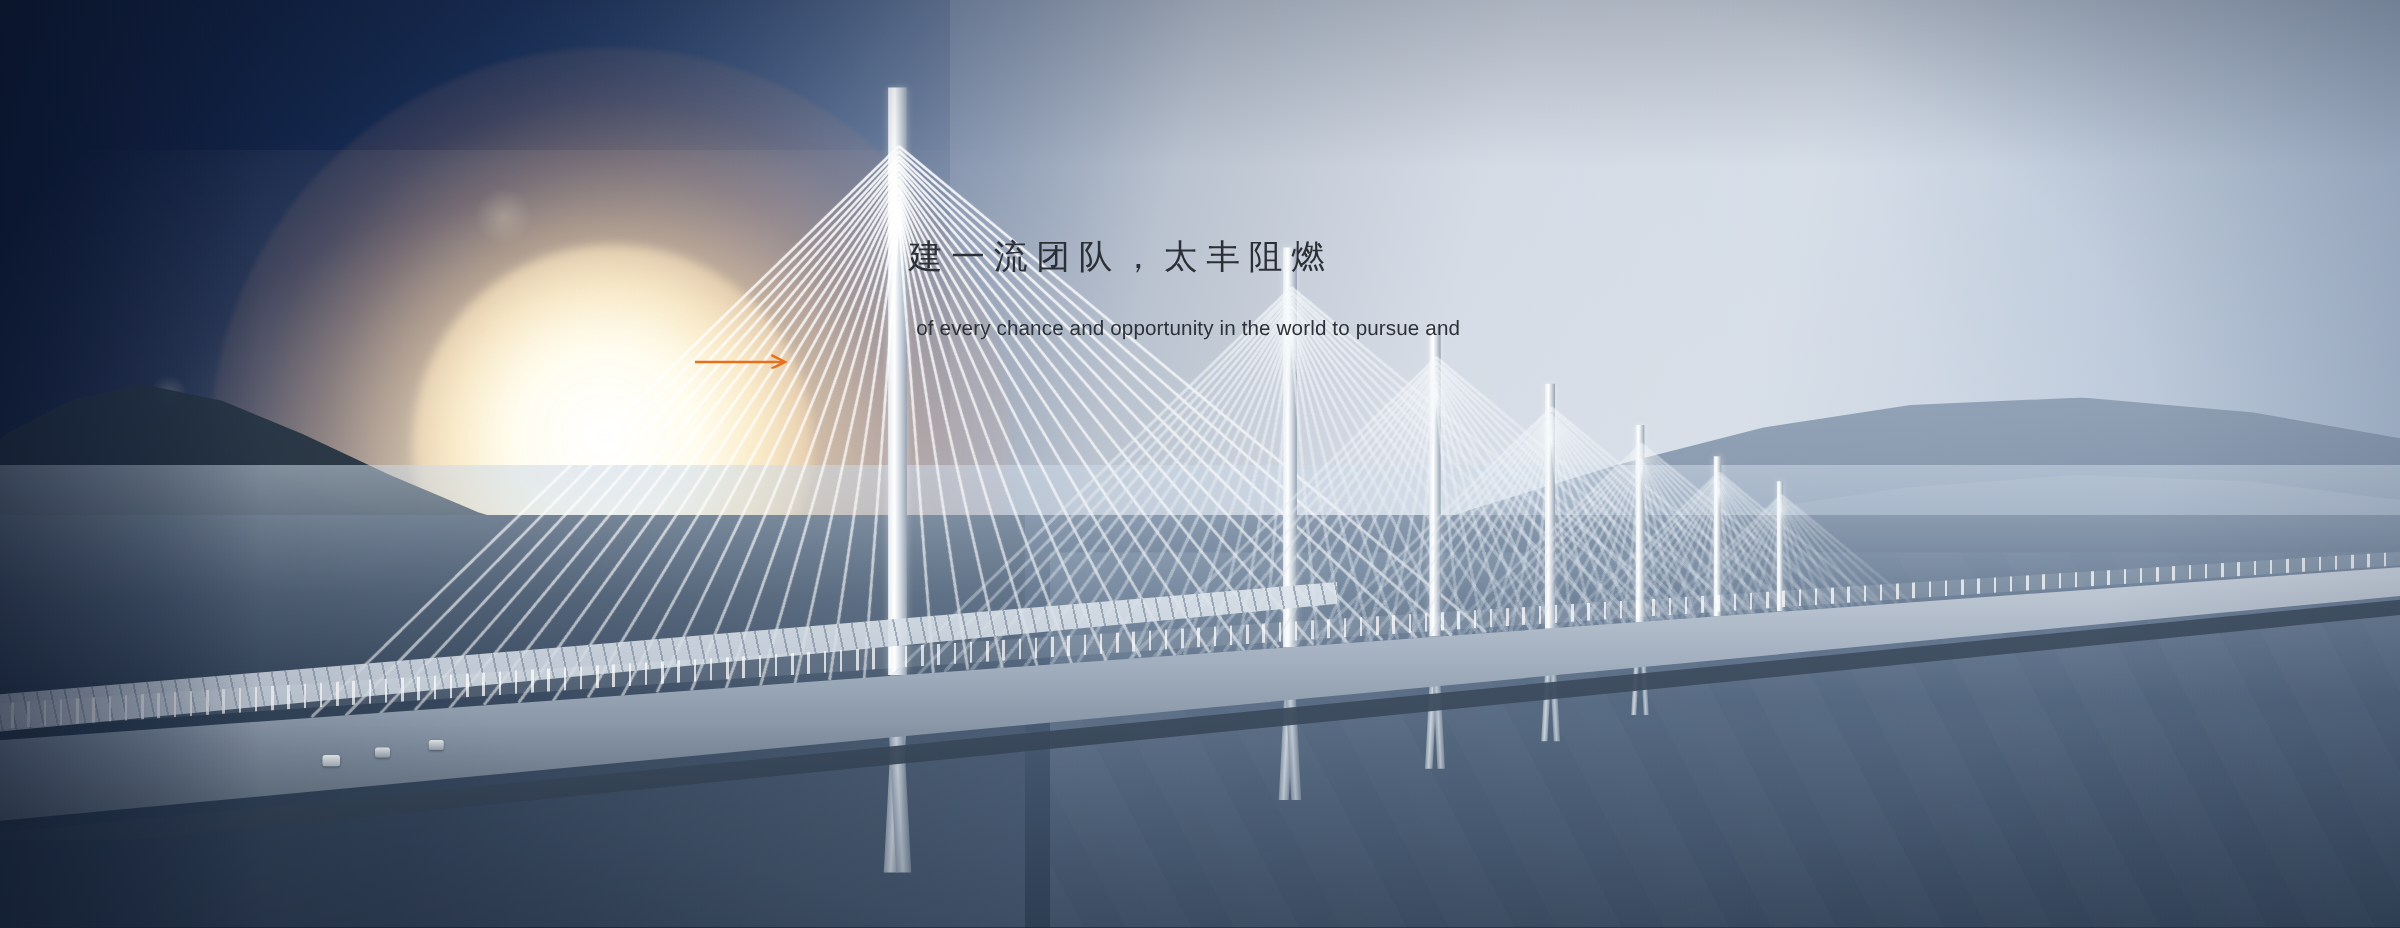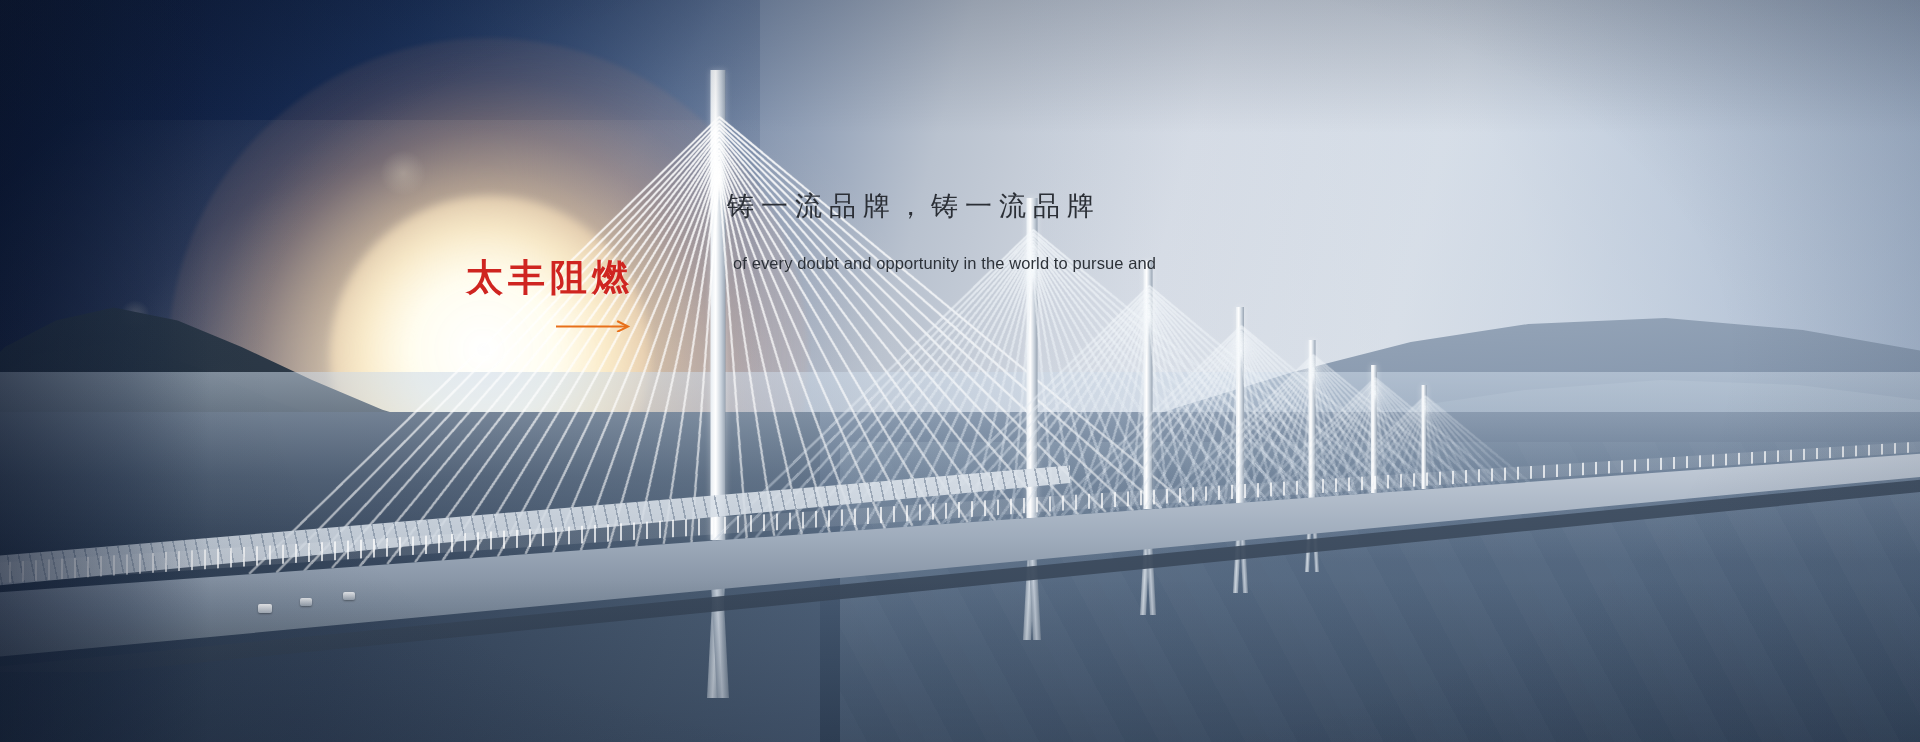--- a/index.html
+++ b/index.html
@@ -700,30 +700,29 @@
   <div class="car" style="left:258px; top:604px;"></div>
   <div class="car car2" style="left:300px; top:598px;"></div>
   <div class="car car2" style="left:343px; top:592px;"></div>
 
   <div class="left-dark-panel"></div>
   <div class="vignette"></div>
 
   <div class="content">
 
     <div class="logo-block">
-      <div class="logo-text">太丰阻燃</div>
       <div class="logo-arrow">
         <svg width="78" height="12" viewBox="0 0 78 12" aria-hidden="true">
           <line x1="0" y1="6.5" x2="70" y2="6.5" stroke="#e8701a" stroke-width="2"></line>
           <polyline points="62,1.5 72,6.5 62,11.5" fill="none" stroke="#e8701a" stroke-width="2" stroke-linecap="square"></polyline>
         </svg>
       </div>
     </div>
 
     <div class="headline-block">
-      <div class="headline-sub">铸一流品牌，铸一流品牌</div>
+      <div class="headline-sub">建一流团队，太丰阻燃</div>
       <div class="headline-desc">
-        <span class="desc-l2"> of every doubt and opportunity in the world to pursue and</span>
+        <span class="desc-l2"> of every chance and opportunity in the world to pursue and</span>
       </div>
     </div>
 
   </div>
 </div>
 
 </body></html>

